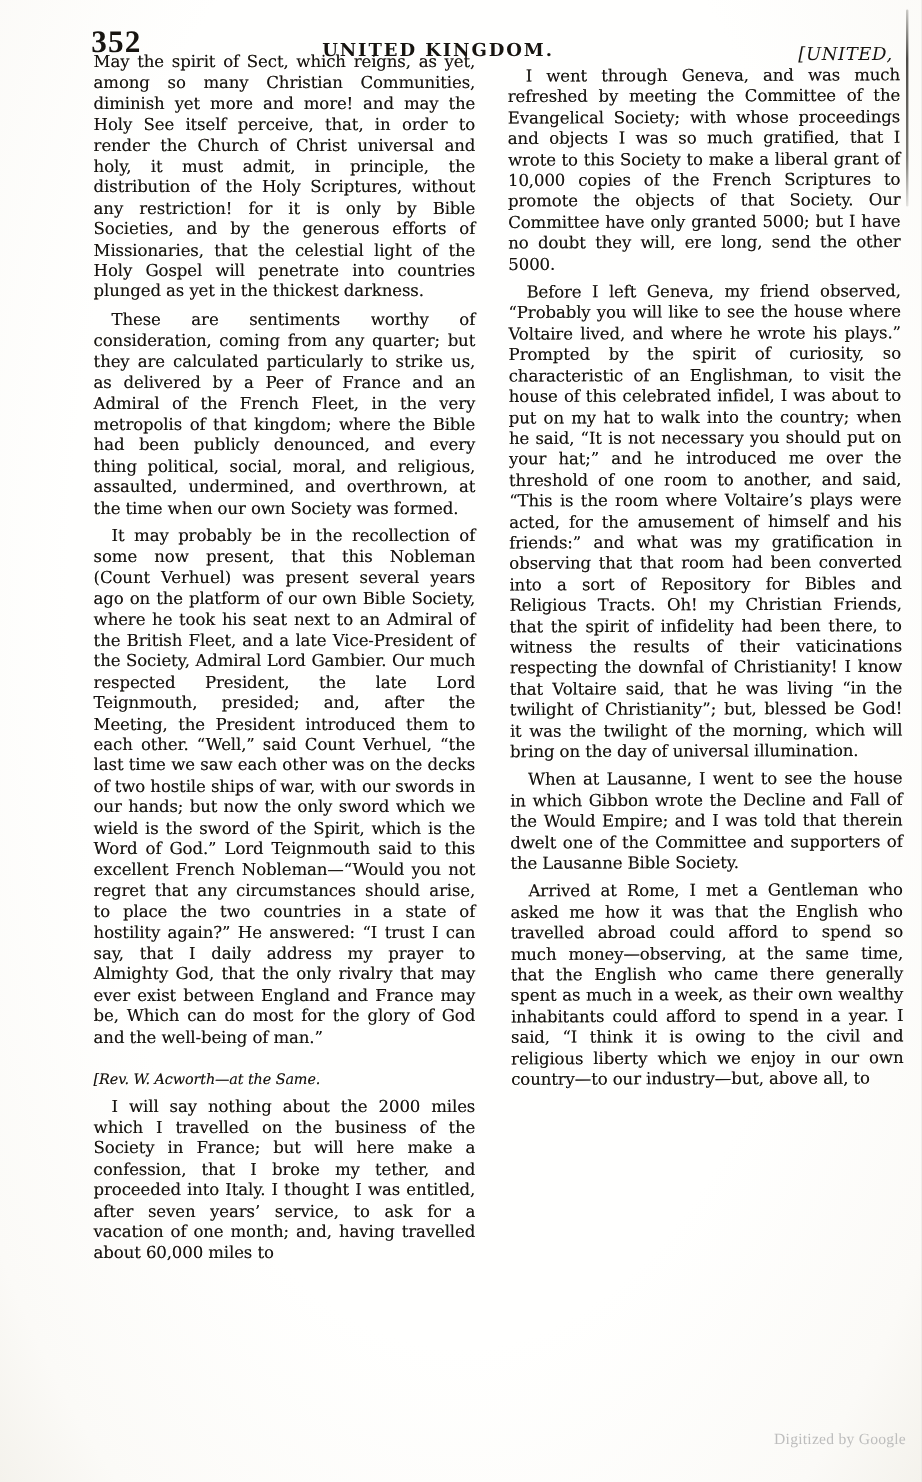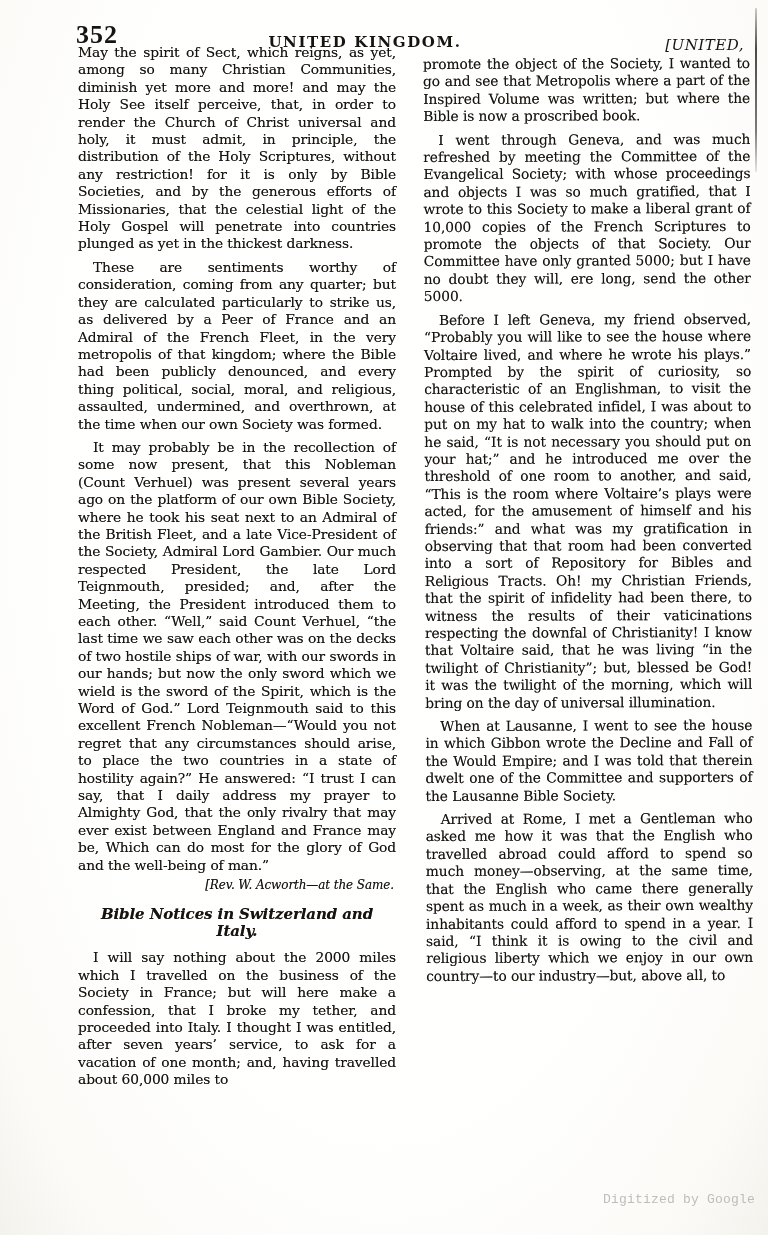--- a/index.html
+++ b/index.html
@@ -35,24 +35,24 @@
     margin:0;
     text-align:justify;
     font-size:13.8px;
     line-height:17.4px;
     letter-spacing:-0.1px;
     text-shadow:0 0 .4px rgba(20,16,8,.55);
   }
   .col p + p{margin-top:6px;}
   .col p.indent{text-indent:15px;}
   .col p.attribution{
-    text-align:right;
+    text-align:left;
     font-style:italic;
     font-size:12px;
-    margin-top:3px;
+    margin-top:17px;
     padding-right:2px;
   }
   .col p.heading{
     text-align:center;
     font-style:italic;
     font-weight:bold;
     font-size:15px;
     margin-top:11px;
     margin-bottom:9px;
     text-indent:0;
@@ -60,46 +60,44 @@
   .seg-italic{}
   
   .scan-line{
     position:absolute;left:755px;top:8px;width:2px;height:164px;
     background:linear-gradient(to bottom, rgba(60,58,50,.25), rgba(45,43,38,.85) 25%, rgba(70,68,60,.7) 75%, rgba(90,88,80,.15));
     border-radius:1px;
   }
   
   .watermark{
     position:absolute;right:13px;bottom:28px;
-    font-family:Liberation Mono, monospace;
+    font-family:Liberation Serif, serif;
     font-size:13px;color:#bdbdbd;letter-spacing:.2px;
   }
 </style>
 </head>
 <body>
 
 <div class="page">
 
   <div class="page-number">352</div>
 
   <div class="running-title">UNITED KINGDOM.</div>
 
   <div class="issue-label">[UNITED,</div>
 
   <div class="col col-left">
       <p><span>May the spirit of Sect, which reigns, as yet, among so many Christian Communities, diminish yet more and more! and may the Holy See itself perceive, that, in order to render the Church of Christ universal and holy, it must admit, in principle, the distribution of the Holy Scriptures, without any restriction! for it is only by Bible Societies, and by the generous efforts of Missionaries, that the celestial light of the Holy Gospel will penetrate into countries plunged as yet in the thickest darkness.</span></p>
       <p class="indent"><span>These are sentiments worthy of consideration, coming from any quarter; but they are calculated particularly to strike us, as delivered by a Peer of France and an Admiral of the French Fleet, in the very metropolis of that kingdom; where the Bible had been publicly denounced, and every thing political, social, moral, and religious, assaulted, undermined, and overthrown, at the time when our own Society was formed.</span></p>
       <p class="indent"><span>It may probably be in the recollection of some now present, that this Nobleman (Count Verhuel) was present several years ago on the platform of our own Bible Society, where he took his seat next to an Admiral of the British Fleet, and a late Vice-President of the Society, Admiral Lord Gambier. Our much respected President, the late Lord Teignmouth, presided; and, after the Meeting, the President introduced them to each other. “Well,” said Count Verhuel, “the last time we saw each other was on the decks of two hostile ships of war, with our swords in our hands; but now the only sword which we wield is </span><span class="seg-italic">the sword of the Spirit, which is the Word of God.</span><span>”  Lord Teignmouth said to this excellent French Nobleman—“Would you not regret that any circumstances should arise, to place the two countries in a state of hostility again?”  He answered: “I trust I can say, that I daily address my prayer to Almighty God, that the only rivalry that may ever exist between England and France may be, Which can do most for the glory of God and the well-being of man.”</span></p>
       <p class="attribution"><span>[Rev. W. Acworth—at the Same.</span></p>
-      <p class="heading"><span>Bible Notices in Switzerland and Italy.</span></p>
       <p class="indent"><span>I will say nothing about the 2000 miles which I travelled on the business of the Society in France; but will here make a confession, that I broke my tether, and proceeded into Italy.  I thought I was entitled, after seven years’ service, to ask for a vacation of one month; and, having travelled about 60,000 miles to</span></p>
     </div>
 
   <div class="col col-right">
-      <p><span>promote the object of the Society, I wanted to go and see that Metropolis where a part of the Inspired Volume was written; but where the Bible is now a proscribed book.</span></p>
       <p class="indent"><span>I went through Geneva, and was much refreshed by meeting the Committee of the Evangelical Society; with whose proceedings and objects I was so much gratified, that I wrote to this Society to make a liberal grant of 10,000 copies of the French Scriptures to promote the objects of that Society.  Our Committee have only granted 5000; but I have no doubt they will, ere long, send the other 5000.</span></p>
       <p class="indent"><span>Before I left Geneva, my friend observed, “Probably you will like to see the house where Voltaire lived, and where he wrote his plays.”  Prompted by the spirit of curiosity, so characteristic of an Englishman, to visit the house of this celebrated infidel, I was about to put on my hat to walk into the country; when he said, “It is not necessary you should put on your hat;” and he introduced me over the threshold of one room to another, and said, “This is the room where Voltaire’s plays were acted, for the amusement of himself and his friends:” and what was my gratification in observing that that room had been converted into a sort of Repository for Bibles and Religious Tracts.  Oh! my Christian Friends, that the spirit of infidelity had been there, to witness the results of their vaticinations respecting the downfal of Christianity!  I know that Voltaire said, that he was living “in the twilight of Christianity”; but, blessed be God! it was the twilight of the morning, which will bring on the day of universal illumination.</span></p>
       <p class="indent"><span>When at Lausanne, I went to see the house in which Gibbon wrote the Decline and Fall of the Would Empire; and I was told that therein dwelt one of the Committee and supporters of the Lausanne Bible Society.</span></p>
       <p class="indent"><span>Arrived at Rome, I met a Gentleman who asked me how it was that the English who travelled abroad could afford to spend so much money—observing, at the same time, that the English who came there generally spent as much in a week, as their own wealthy inhabitants could afford to spend in a year.  I said, “I think it is owing to the civil and religious liberty which we enjoy in our own country—to our industry—but, above all, to</span></p>
     </div>
 
   <div class="scan-line"></div>
 
   <div class="watermark">Digitized by Google</div>
 

